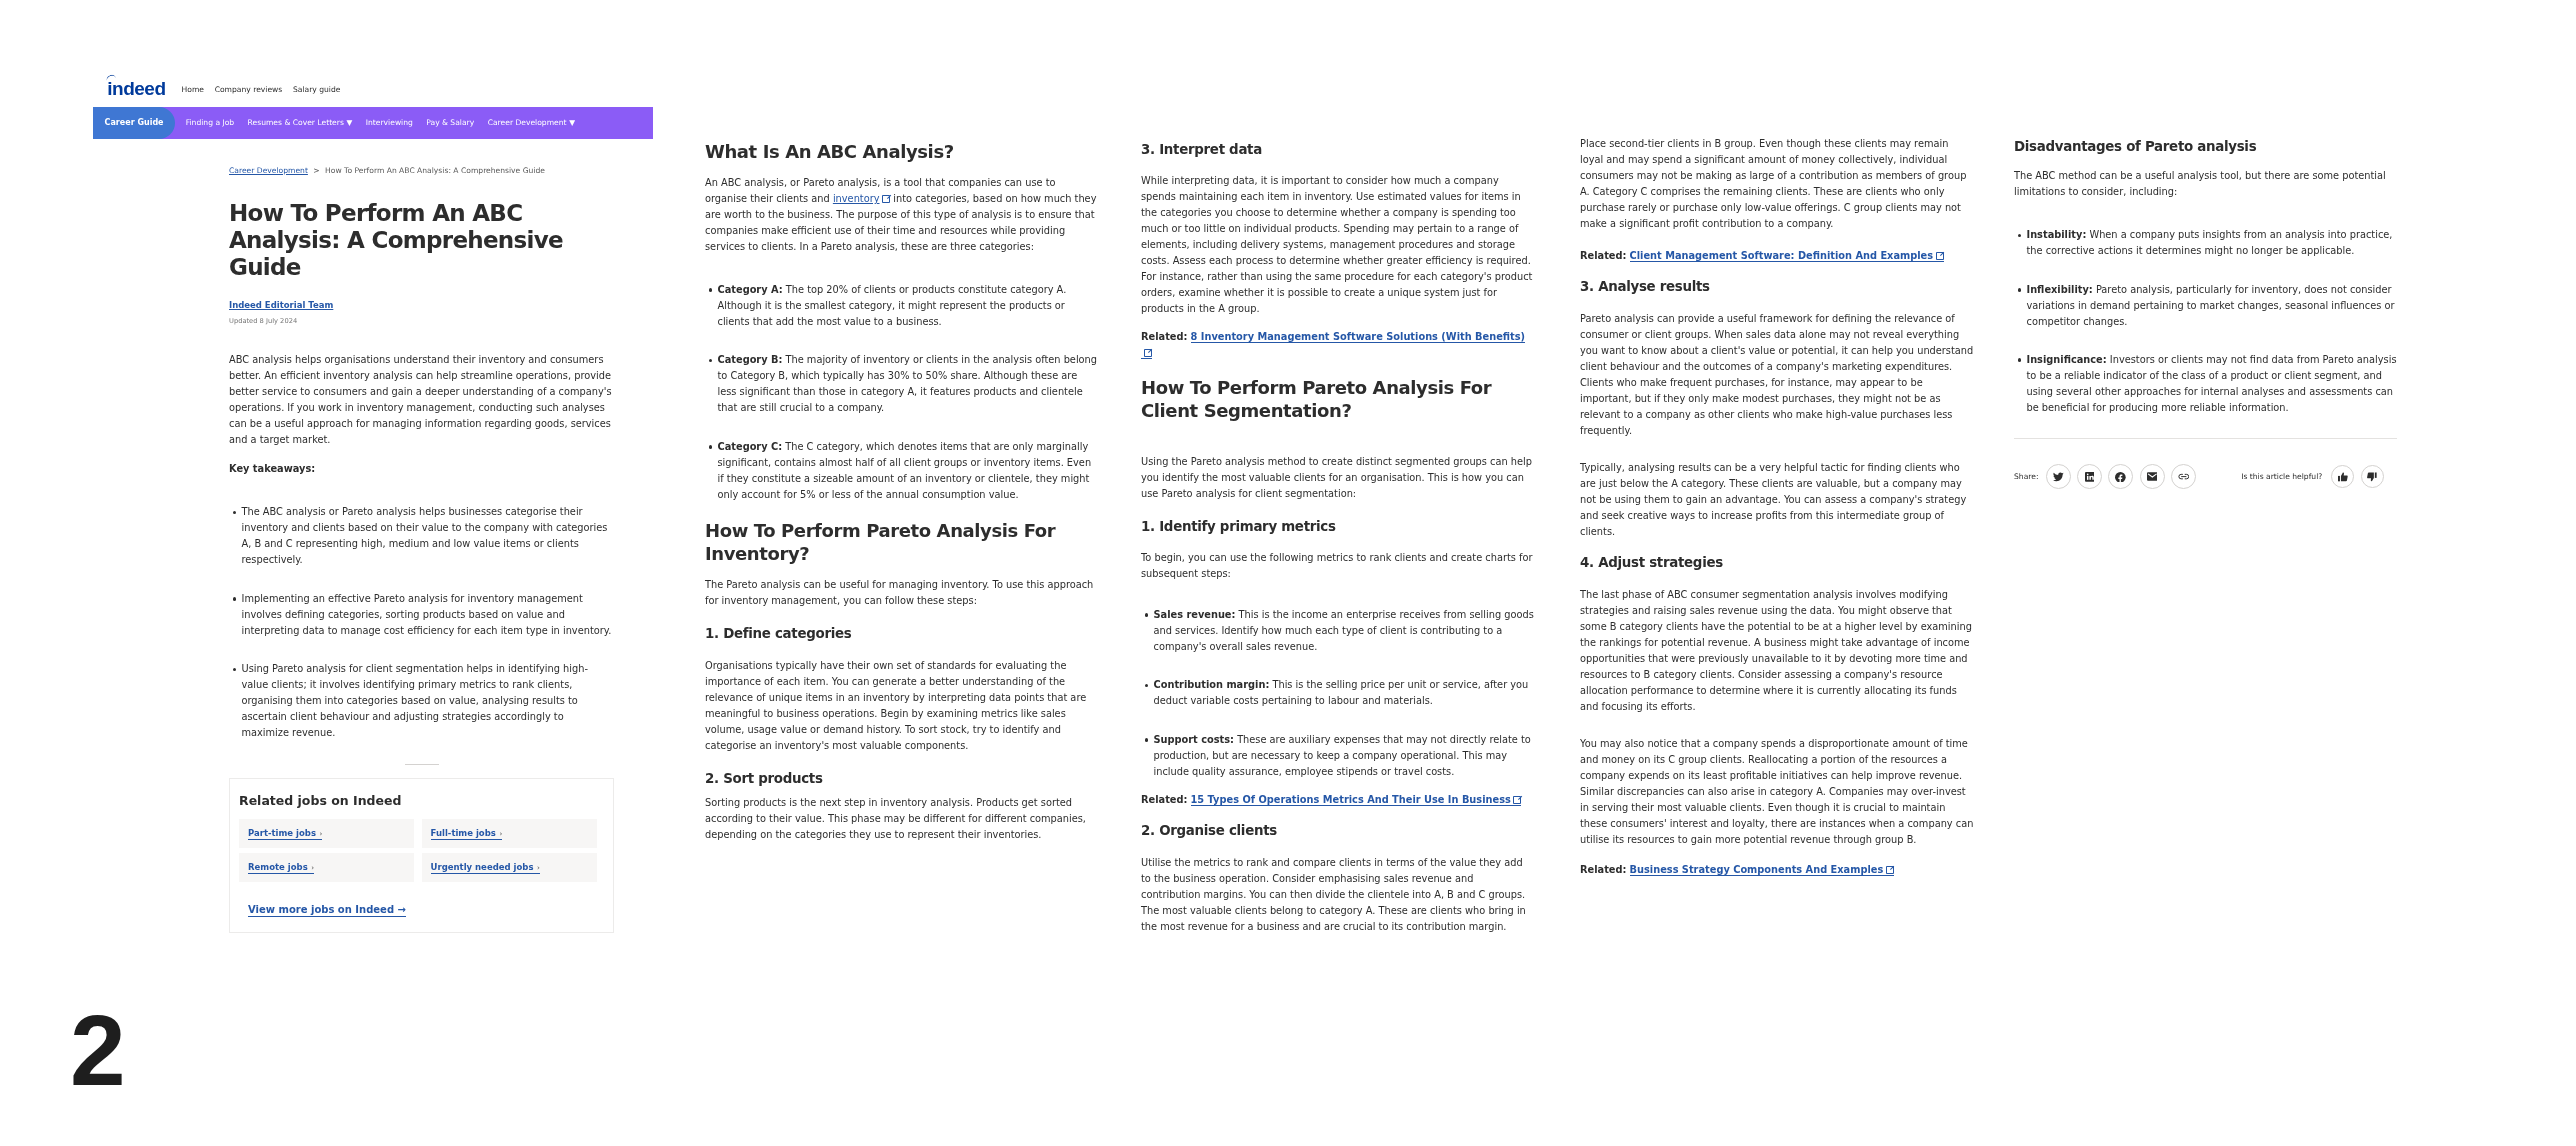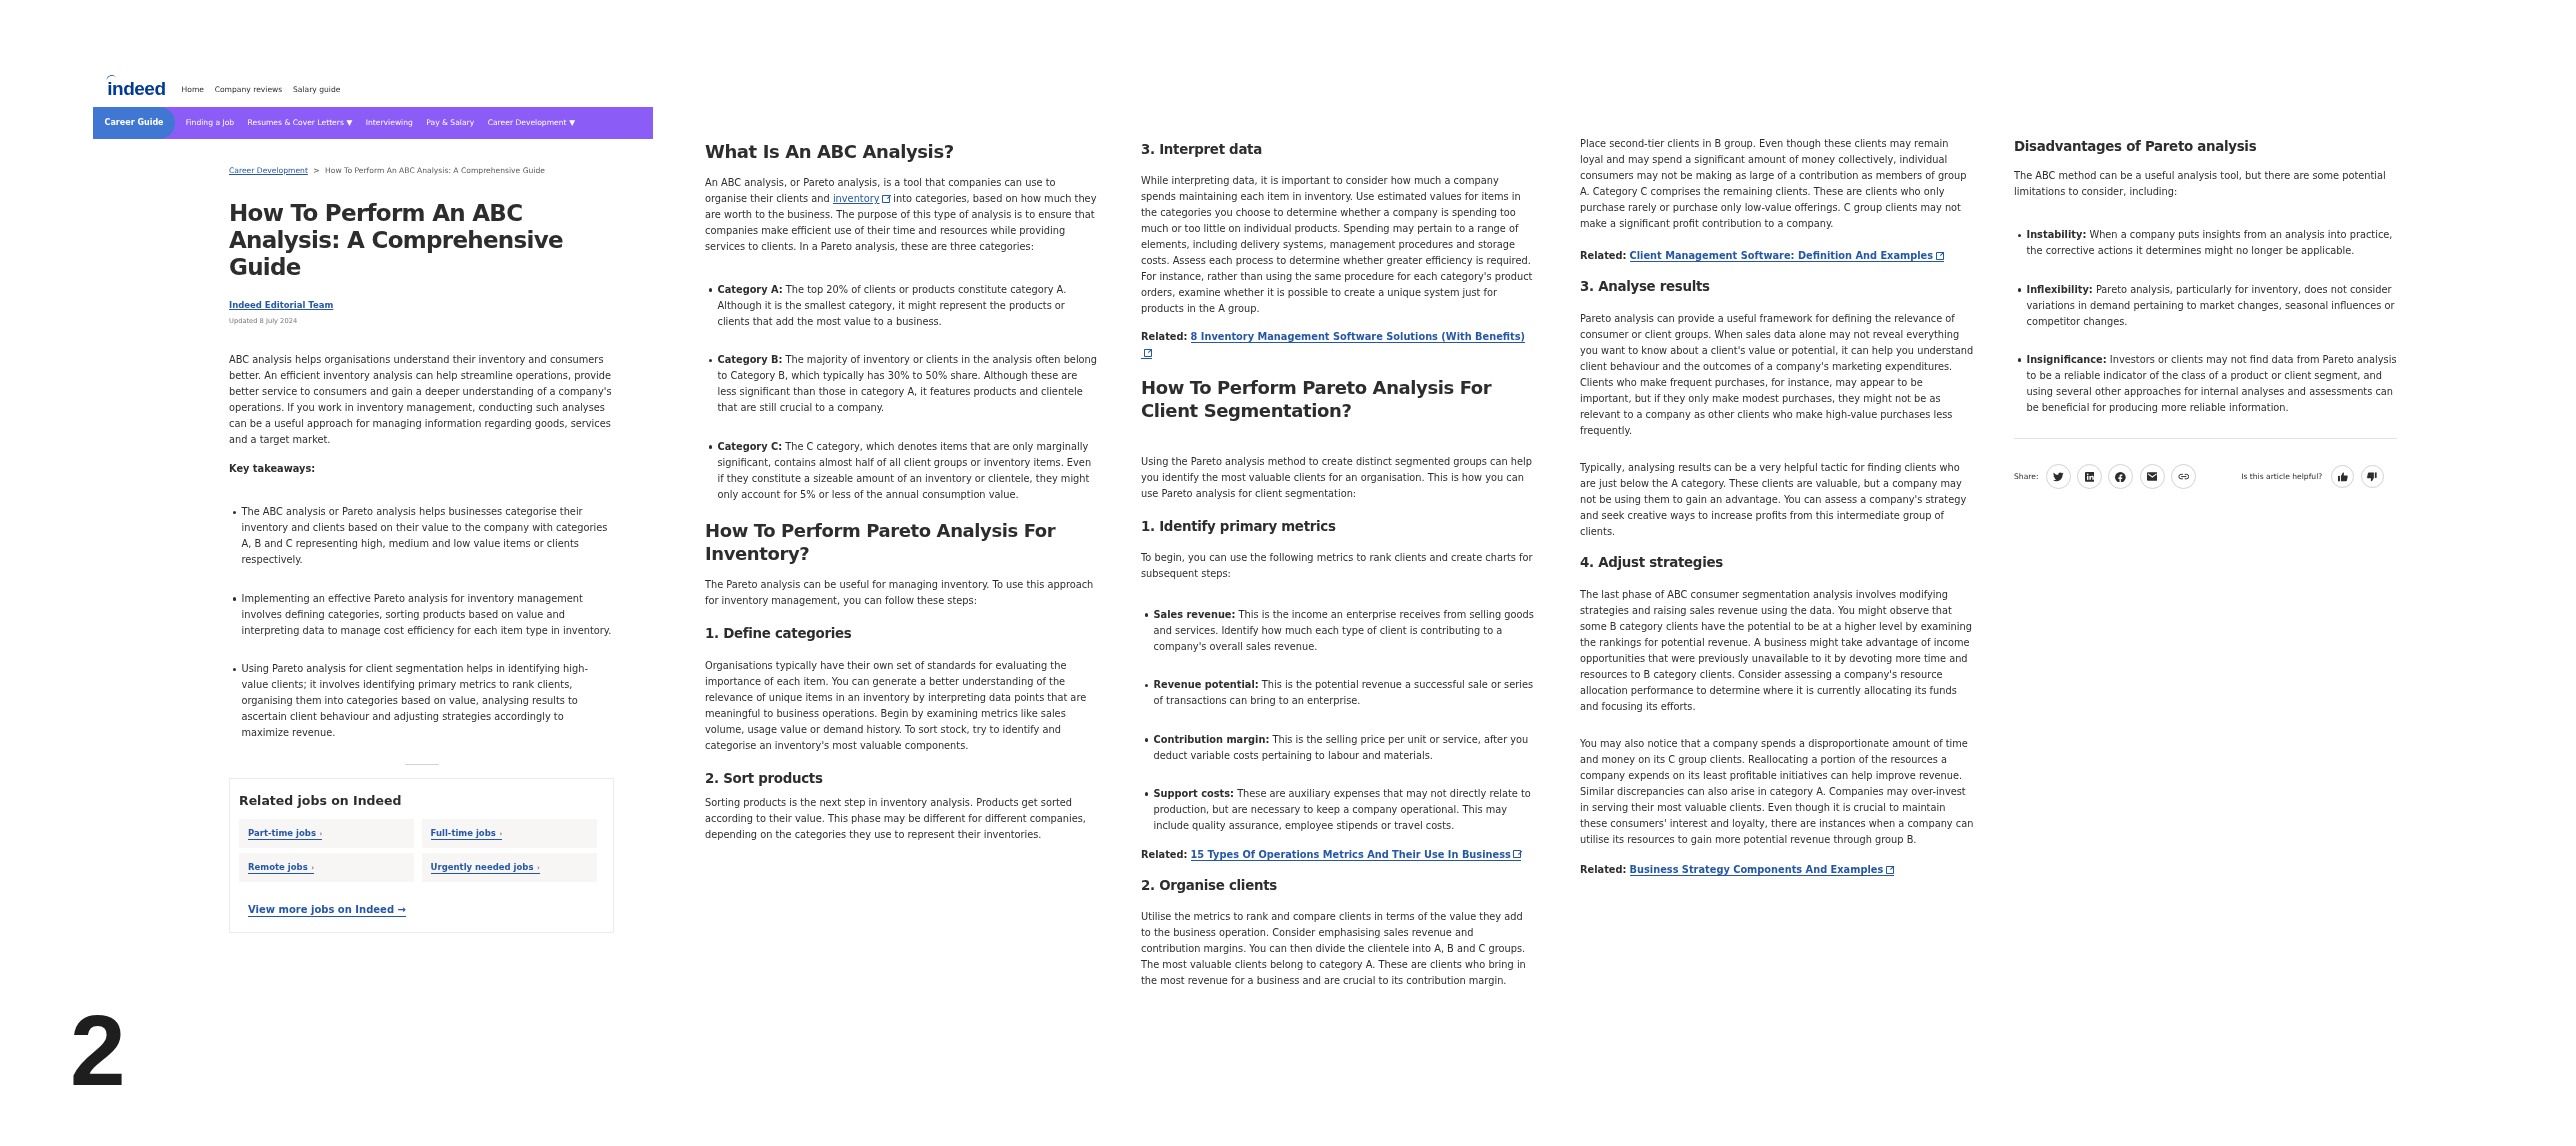--- a/index.html
+++ b/index.html
@@ -147,21 +147,20 @@
 <div class="col col3 content">
   <h3 class="sub" style="margin-top:4.5px;margin-bottom:14.3px;">3. Interpret data</h3>
   <p class="body" style="margin-bottom:12.5px;">While interpreting data, it is important to consider how much a company spends maintaining each item in inventory. Use estimated values for items in the categories you choose to determine whether a company is spending too much or too little on individual products. Spending may pertain to a range of elements, including delivery systems, management procedures and storage costs. Assess each process to determine whether greater efficiency is required. For instance, rather than using the same procedure for each category's product orders, examine whether it is possible to create a unique system just for products in the A group.</p>
   <div class="related" style="margin-bottom:14.3px;"><b>Related:</b> <a><span>8 Inventory Management Software Solutions (With Benefits)</span><span class="ext"></span></a></div>
   <h2 class="sec" style="margin-bottom:12.5px;">How To Perform Pareto Analysis For Client Segmentation?</h2>
   <p class="body" style="margin-bottom:16px;margin-top:32px;">Using the Pareto analysis method to create distinct segmented groups can help you identify the most valuable clients for an organisation. This is how you can use Pareto analysis for client segmentation:</p>
   <h3 class="sub" style="margin-bottom:14.3px;">1. Identify primary metrics</h3>
   <p class="body" style="margin-bottom:25px;">To begin, you can use the following metrics to rank clients and create charts for subsequent steps:</p>
   <ul class="bul">
     <li><b>Sales revenue:</b><span> This is the income an enterprise receives from selling goods and services. Identify how much each type of client is contributing to a company's overall sales revenue.</span></li>
-    <li><b>Revenue potential:</b><span> This is the potential revenue a successful sale or series of transactions can bring to an enterprise.</span></li>
     <li><b>Contribution margin:</b><span> This is the selling price per unit or service, after you deduct variable costs pertaining to labour and materials.</span></li>
     <li style="margin-bottom:12.5px;"><b>Support costs:</b><span> These are auxiliary expenses that may not directly relate to production, but are necessary to keep a company operational. This may include quality assurance, employee stipends or travel costs.</span></li>
   </ul>
   <div class="related" style="margin-bottom:14.3px;"><b>Related:</b> <a><span>15 Types Of Operations Metrics And Their Use In Business</span><span class="ext"></span></a></div>
   <h3 class="sub" style="margin-bottom:14.3px;">2. Organise clients</h3>
   <p class="body">Utilise the metrics to rank and compare clients in terms of the value they add to the business operation. Consider emphasising sales revenue and contribution margins. You can then divide the clientele into A, B and C groups. The most valuable clients belong to category A. These are clients who bring in the most revenue for a business and are crucial to its contribution margin.</p>
 </div>
 
 <div class="col col4 content">
   <p class="body" style="margin-bottom:16px;">Place second-tier clients in B group. Even though these clients may remain loyal and may spend a significant amount of money collectively, individual consumers may not be making as large of a contribution as members of group A. Category C comprises the remaining clients. These are clients who only purchase rarely or purchase only low-value offerings. C group clients may not make a significant profit contribution to a company.</p>

